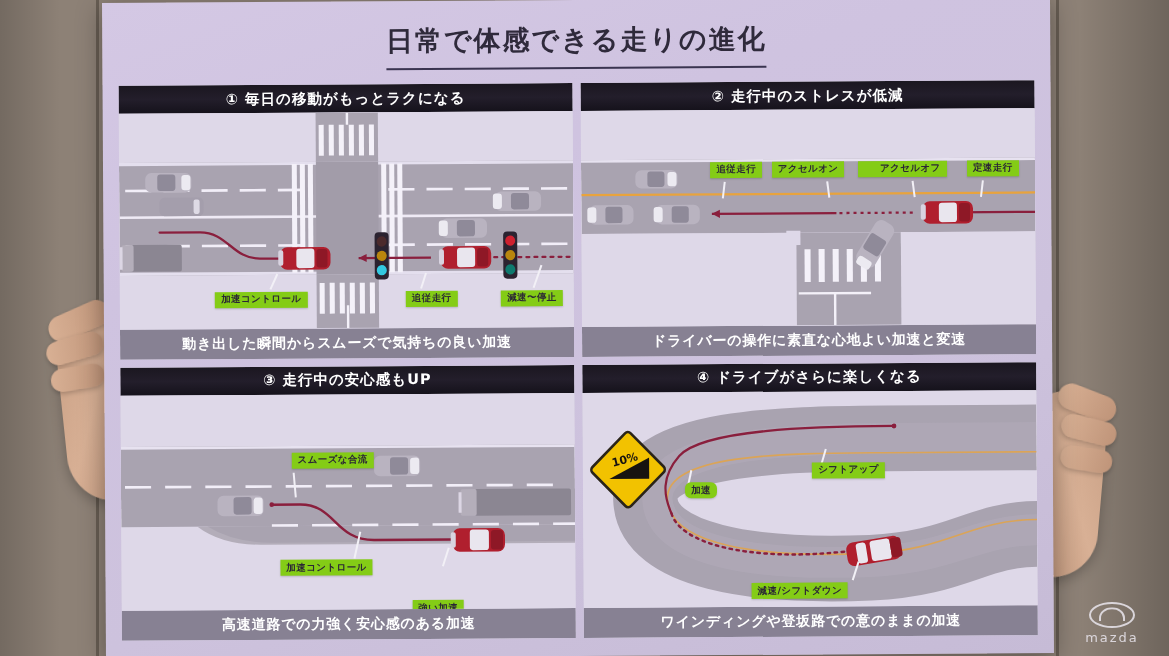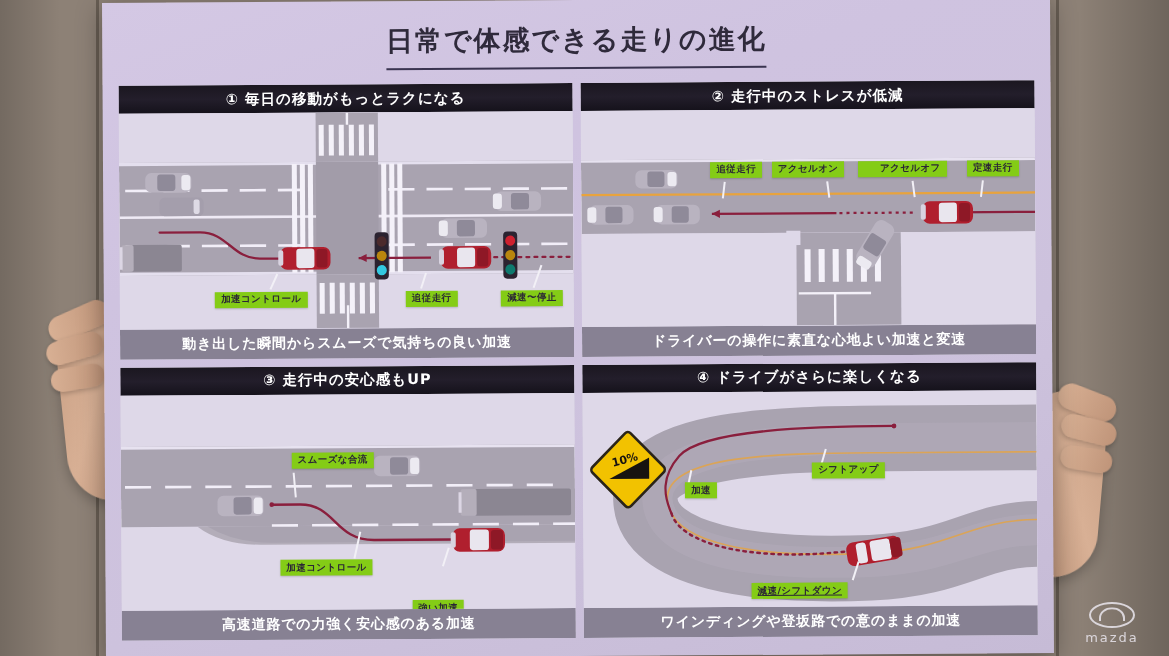--- a/index.html
+++ b/index.html
@@ -550,23 +550,23 @@
               <path d="M24 84 L66 62 L66 84 Z" fill="#171310"></path>
               <path d="M24 84 L66 62" stroke="#f2c200" stroke-width="2.4" fill="none"></path>
               <text x="30" y="72" font-family="DejaVu Sans, sans-serif" font-size="11" font-weight="700" fill="#171310" transform="rotate(-14 30 72)">10%</text>
             </g>
 
             <path d="M104 94 L108 76" stroke="#f2f0f6" stroke-width="2" fill="none"></path>
             <path d="M236 76 L242 56" stroke="#f2f0f6" stroke-width="2" fill="none"></path>
             <path d="M268 184 L274 166" stroke="#f2f0f6" stroke-width="2" fill="none"></path>
           </svg>
 
-          <div class="chip" style="left:22.5%; top:42%;">加速</div>
+          <div class="chip" style="left:22.5%; top:42%;border-radius:6px;">加速</div>
           <div class="chip" style="left:50.5%; top:33%;">シフトアップ</div>
-          <div class="chip" style="left:37%; top:89%;text-decoration:underline;">減速/シフトダウン</div>
+          <div class="chip" style="left:37%; top:89%;">減速/シフトダウン</div>
         </div>
         <div class="panel-caption">ワインディングや登坂路での意のままの加速</div>
       </div>
 
     </div>
   </div>
 </div>
 
 <div class="mazda-logo">
   <div class="mazda-mark"></div>

